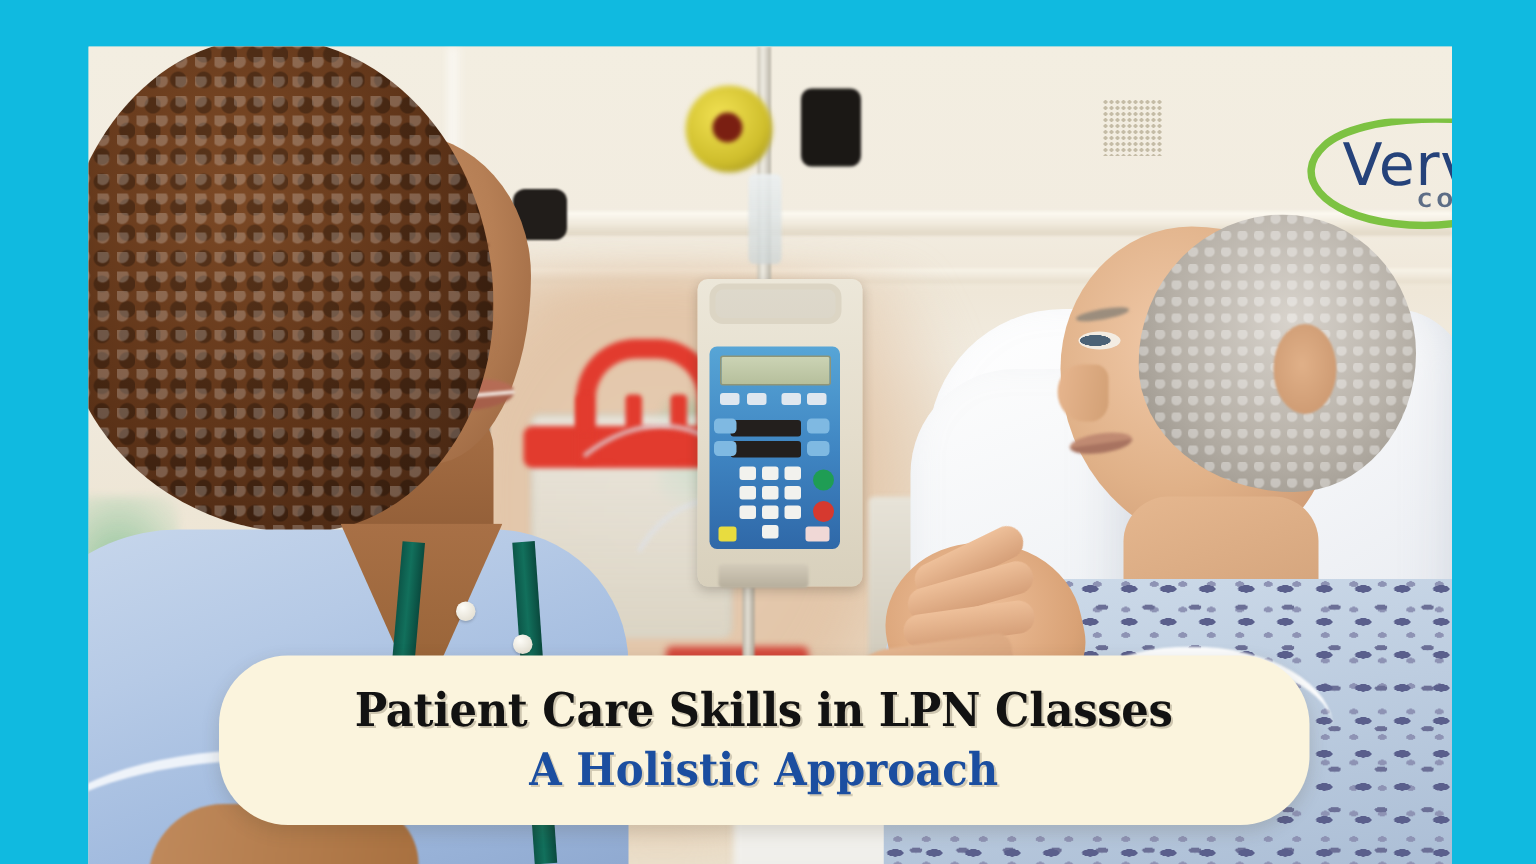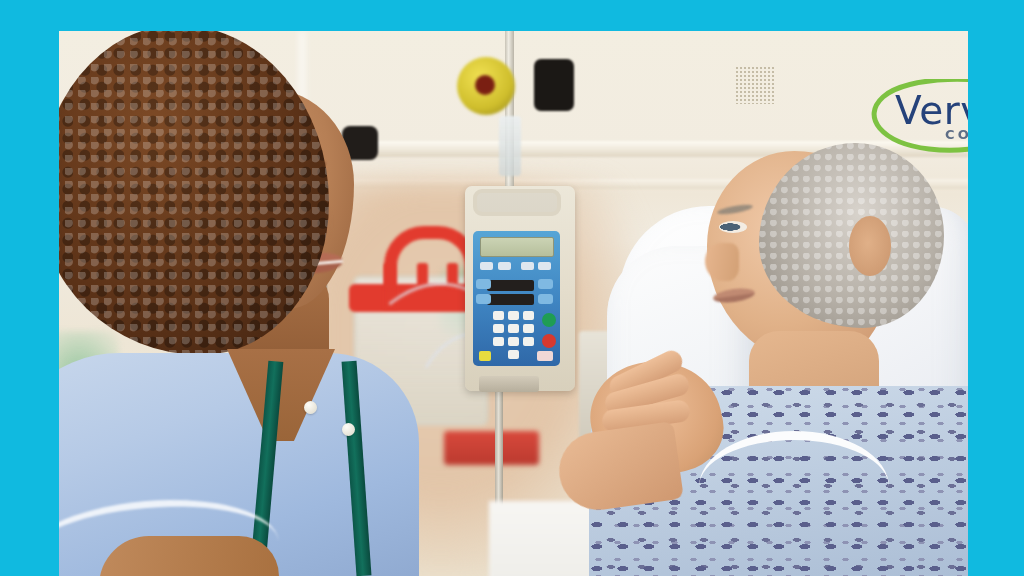--- a/index.html
+++ b/index.html
@@ -850,14 +850,18 @@
     <div class="logo">
       <svg viewBox="0 0 160 74">
         <path d="M150 10 C120 -4 40 -4 16 18 C-6 38 14 64 62 70 C104 75 142 64 154 46" fill="none" stroke="#7dc242" stroke-width="5" stroke-linecap="round"></path>
       </svg>
       <div class="logo-word">Verve</div>
       <div class="logo-sub">COLLEGE</div>
     </div>
 
   </div>
 
+  <div class="banner">
+    <div class="banner-title">Patient Care Skills in LPN Classes</div>
+    <div class="banner-subtitle">A Holistic Approach</div>
+  </div>
 
 </div>
 
 </body></html>

